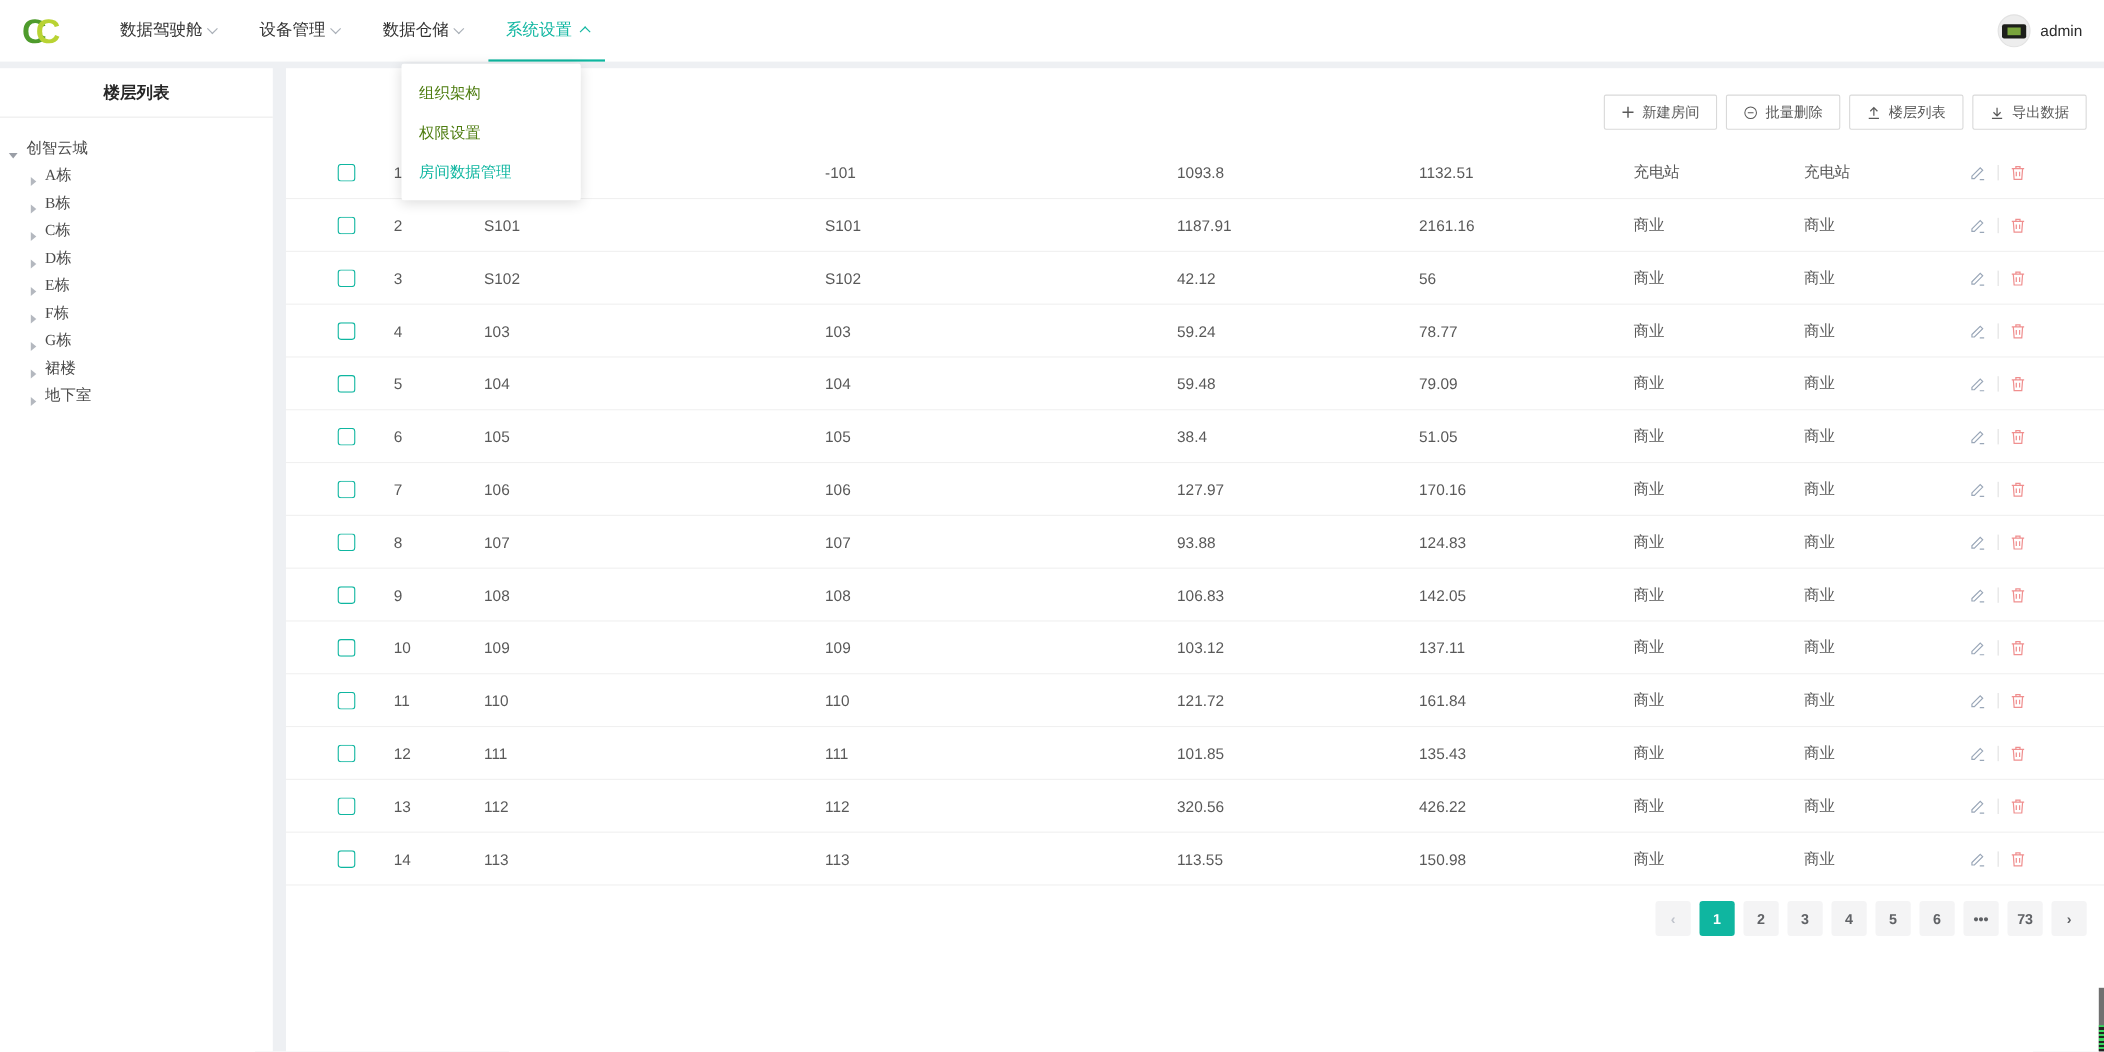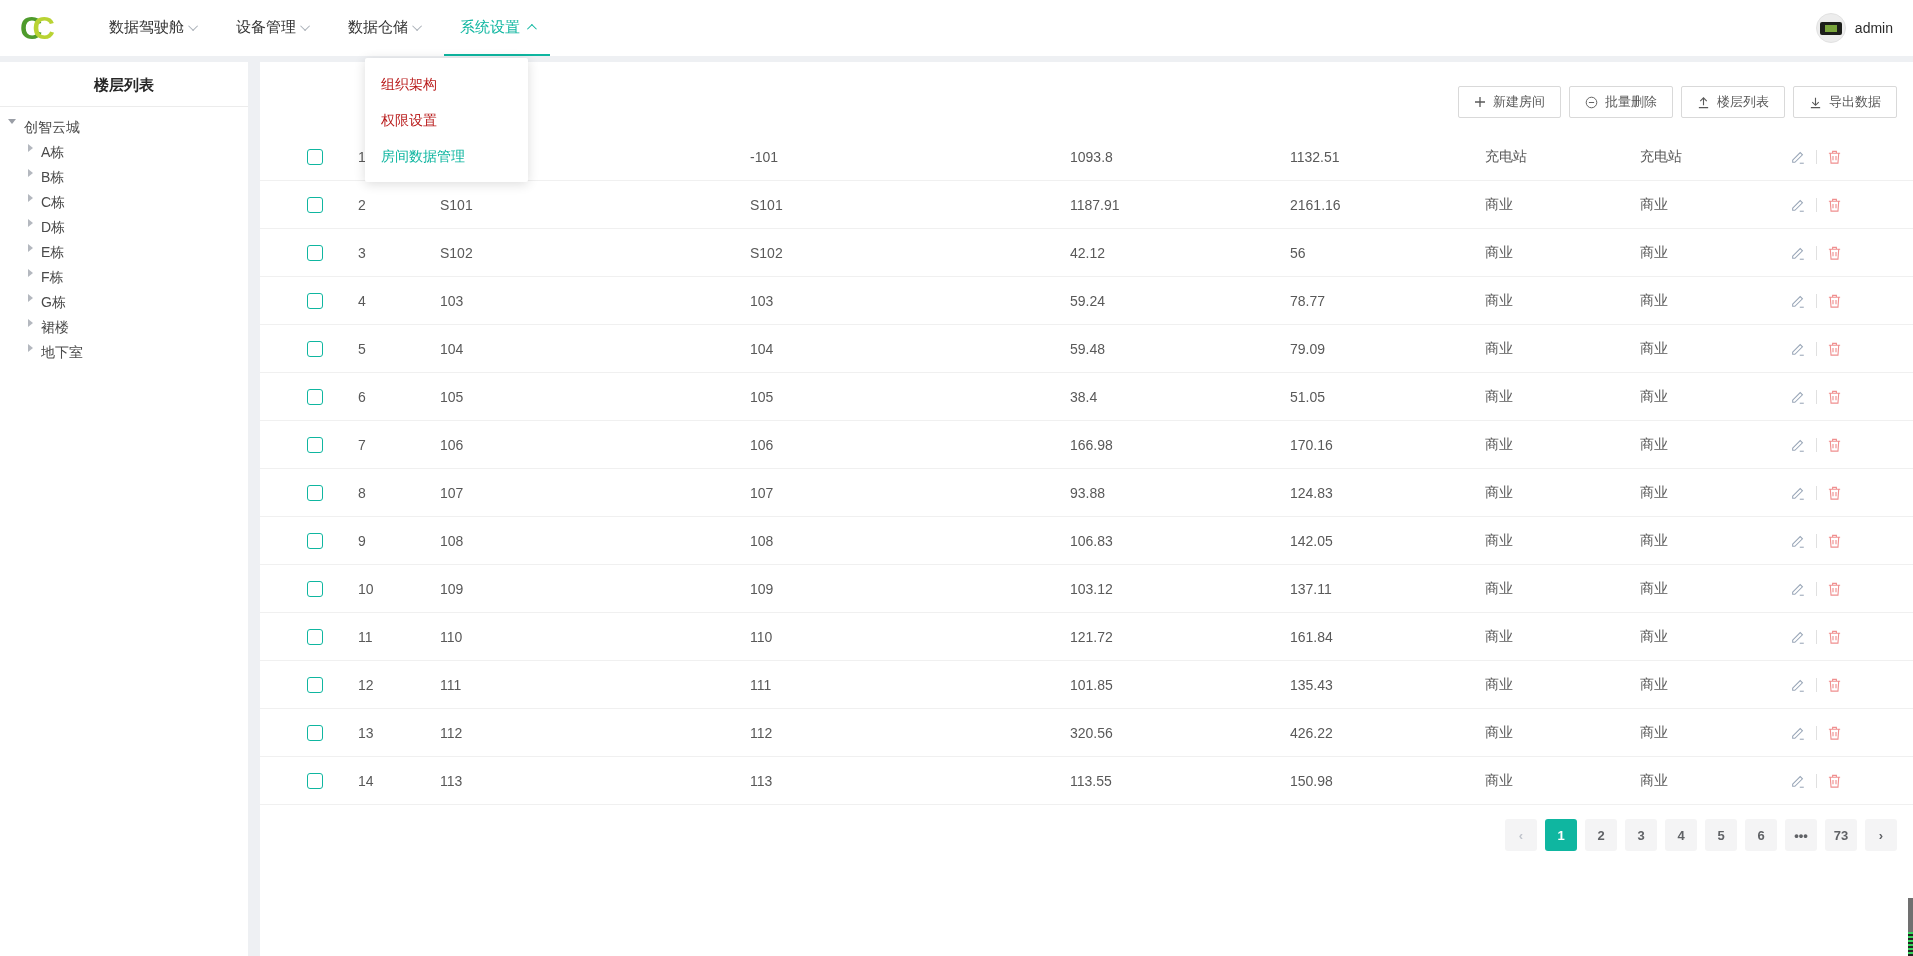--- a/index.html
+++ b/index.html
@@ -31,31 +31,31 @@
   .avatar { width:30px; height:30px; border-radius:50%; background:#ededed; border:1px solid #e2e2e2;
             display:flex; align-items:center; justify-content:center; overflow:hidden; }
   .avatar-screen { width:22px; height:13px; background:#1c1e1a; border-radius:2px;
                    display:flex; align-items:center; justify-content:center; }
   .avatar-screen::after { content:""; width:12px; height:7px; background:#79a43c; display:block; }
   .username { font-size:14px; color:#2b2b2b; }
 
   
   .dropdown { position:absolute; left:365px; top:58px; width:163px; background:#fff;
               padding:8px 0; box-shadow:0 2px 12px rgba(0,0,0,.14); border-radius:2px; z-index:40; }
-  .dropdown-item { height:36px; line-height:36px; padding:0 16px; font-size:14px; color:#b91c1c;
+  .dropdown-item { height:36px; line-height:36px; padding:0 16px; font-size:14px; color:#4d7c0f;
                    cursor:pointer; white-space:nowrap; }
   .dropdown-item.active { color:var(--teal); }
 
   
   .sidebar { position:absolute; left:0; top:62px; width:248px; bottom:0; background:#fff; }
   .sidebar-title { height:45px; line-height:45px; text-align:center; font-weight:bold;
                    font-size:15px; color:#262626; border-bottom:1px solid #ececec; }
   .tree { padding-top:12px; }
-  .tree-row { display:flex; align-items:flex-start; height:25px; gap:8px; font-size:14px;
-              color:#4a4a4a; cursor:pointer; padding-left:8px; }
+  .tree-row { display:flex; align-items:flex-end; height:25px; gap:8px; font-size:14px;
+              color:#4a4a4a; cursor:pointer; padding-left:8px;font-family:Liberation Serif, serif; }
   .tree-child { padding-left:28px; }
   .tri-down { width:0; height:0; border-left:4px solid transparent; border-right:4px solid transparent;
               border-top:5px solid #9a9ea6; }
   .tri-right { width:0; height:0; border-top:4px solid transparent; border-bottom:4px solid transparent;
                border-left:5px solid #b4b8bf; }
 
   
   .main { position:absolute; left:260px; top:62px; right:0; bottom:0; background:#fff; }
   .toolbar { display:flex; justify-content:flex-end; gap:8px; padding:24px 16px 15px 0; }
   .btn { display:inline-flex; align-items:center; gap:7px; height:32px; padding:0 15px;
@@ -402,21 +402,21 @@
       </div>
 
       <div class="trow">
         <span class="cell">
           <span class="checkbox"></span>
         </span>
         <span class="cell">7</span>
         <span class="cell">106</span>
         <span class="cell">106</span>
         <span class="cell"></span>
-        <span class="cell">166.98</span>
+        <span class="cell">127.97</span>
         <span class="cell">170.16</span>
         <span class="cell">商业</span>
         <span class="cell">商业</span>
         <span class="cell ops">
           <span class="icon-btn">
             <svg width="16" height="16" viewBox="0 0 18 18">
               <path d="M3 12.5L11.5 4l2.5 2.5L5.5 15H3v-2.5z" fill="none" stroke="#9AA7B8" stroke-width="1.2"></path>
               <path d="M11 16h4.5" stroke="#9AA7B8" stroke-width="1.2"></path>
             </svg>
           </span>

